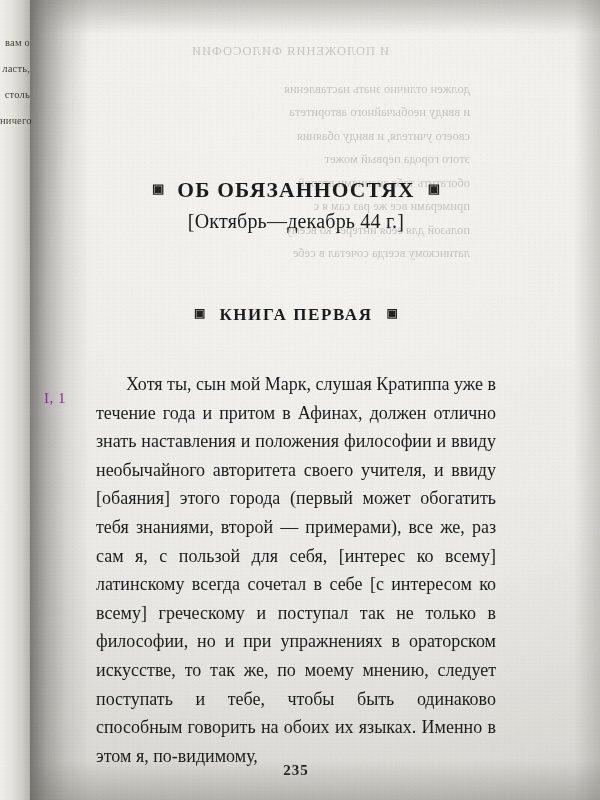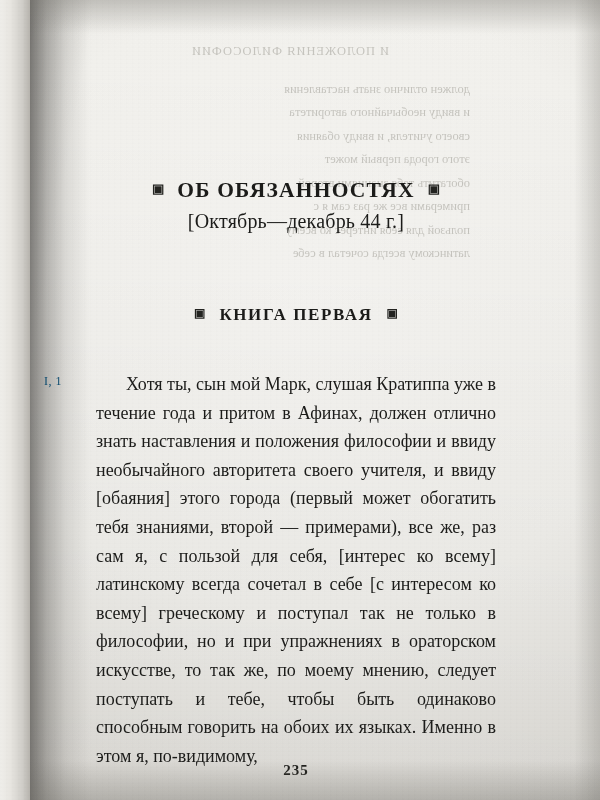--- a/index.html
+++ b/index.html
@@ -138,24 +138,24 @@
   .book-head .orn.left { margin-right: 14px; }
   .book-head .orn.right { margin-left: 14px; }
 
   .body-block {
     position: relative;
     margin-top: 45px;
   }
   .para-marker {
     position: absolute;
     left: -52px;
-    top: 4px;
-    font-size: 12px;
+    top: 20px;
+    font-size: 15px;
     letter-spacing: 0.5px;
-    color: #0c4a6e;
+    color: #a21caf;
   }
   .para {
     font-size: 18px;
     line-height: 28.6px;
     text-align: justify;
     text-indent: 30px;
     hyphens: manual;
   }
 
   .folio {
@@ -193,20 +193,26 @@
     <div>и ввиду необычайного авторитета</div>
     <div>своего учителя, и ввиду обаяния</div>
     <div>этого города первый может</div>
     <div>обогатить тебя знаниями второй</div>
     <div>примерами все же раз сам я с</div>
     <div>пользой для себя интерес ко всему</div>
     <div>латинскому всегда сочетал в себе</div>
   </div>
 
   <div class="gutter"></div>
+  <div class="left-page-text">
+    <div>вам  о</div>
+    <div>ласть,</div>
+    <div>столь</div>
+    <div>ничего</div>
+  </div>
   <div class="gutter-shadow"></div>
 
   <div class="content">
 
     <div class="title-block">
       <div class="work-title">
         <span class="orn left">▣</span><span>ОБ ОБЯЗАННОСТЯХ</span><span class="orn right">▣</span>
       </div>
       <div class="work-dates">[Октябрь—декабрь 44 г.]</div>
     </div>

